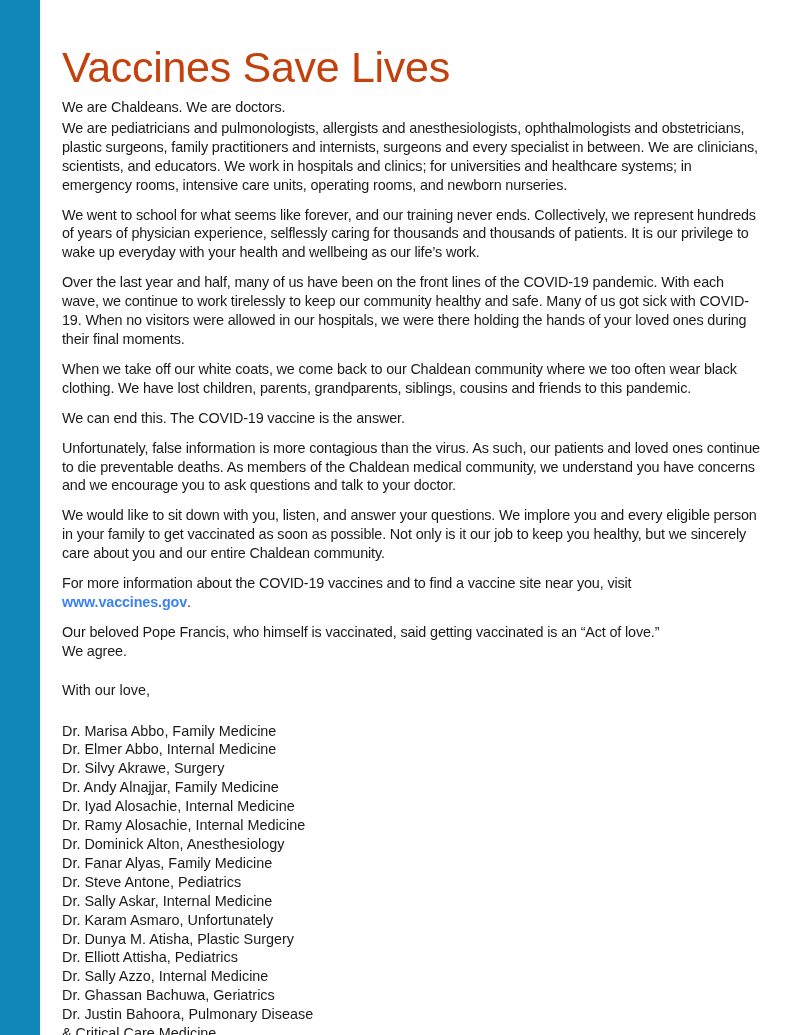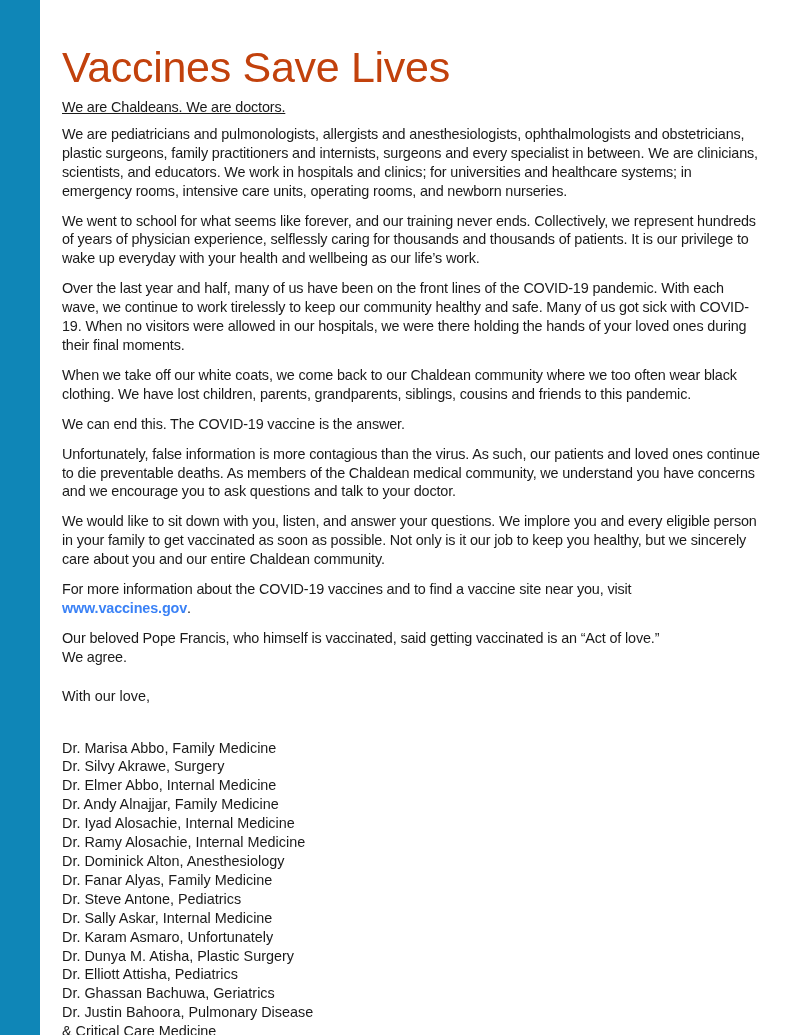--- a/index.html
+++ b/index.html
@@ -38,32 +38,31 @@
       line-height: 54px;
       letter-spacing: -0.3px;
     }
     .para {
       font-size: 14.4px;
       line-height: 18.9px;
       margin: 0 0 11px 0;
       letter-spacing: -0.15px;
     }
     .para.intro {
-      margin-bottom: 8px;
-      text-decoration: underline;
+      margin-bottom: 2px;
     }
     .para .bold-link {
       font-weight: bold;
       color: #3b82f6;
       text-decoration: none;
     }
     .sign-off {
       font-size: 14.4px;
       line-height: 18.9px;
-      margin: 20px 0 33px 0;
+      margin: 20px 0 22px 0;
     }
     .signatories {
       display: flex;
       flex-direction: column;
     }
     .sig-col {
       width: 361px;
       font-size: 14.4px;
       line-height: 18.9px;
     }
@@ -97,32 +96,33 @@
   <p class="para">
     <span>Our beloved Pope Francis, who himself is vaccinated, said getting vaccinated is an “Act of love.”</span><br>
     <span>We agree.</span>
   </p>
 
   <p class="sign-off">With our love,</p>
 
   <div class="signatories">
     <div class="sig-col">
       <span class="sig-item">Dr. Marisa Abbo, Family Medicine</span>
+      <span class="sig-item">Dr. Elmer Abbo, Internal Medicine</span>
       <span class="sig-item">Dr. Silvy Akrawe, Surgery</span>
-      <span class="sig-item">Dr. Elmer Abbo, Internal Medicine</span>
       <span class="sig-item">Dr. Andy Alnajjar, Family Medicine</span>
       <span class="sig-item">Dr. Iyad Alosachie, Internal Medicine</span>
       <span class="sig-item">Dr. Ramy Alosachie, Internal Medicine</span>
       <span class="sig-item">Dr. Dominick Alton, Anesthesiology</span>
       <span class="sig-item">Dr. Fanar Alyas, Family Medicine</span>
     </div>
     <div class="sig-col">
       <span class="sig-item">Dr. Steve Antone, Pediatrics</span>
       <span class="sig-item">Dr. Sally Askar, Internal Medicine</span>
       <span class="sig-item">Dr. Karam Asmaro, Unfortunately</span>
       <span class="sig-item">Dr. Dunya M. Atisha, Plastic Surgery</span>
       <span class="sig-item">Dr. Elliott Attisha, Pediatrics</span>
+      <span class="sig-item">Dr. Sally Azzo, Internal Medicine</span>
       <span class="sig-item">Dr. Ghassan Bachuwa, Geriatrics</span>
       <span class="sig-item">Dr. Justin Bahoora, Pulmonary Disease</span>
       <span class="sig-item">&amp; Critical Care Medicine</span>
     </div>
   </div>
 </div>
 
 </body></html>

